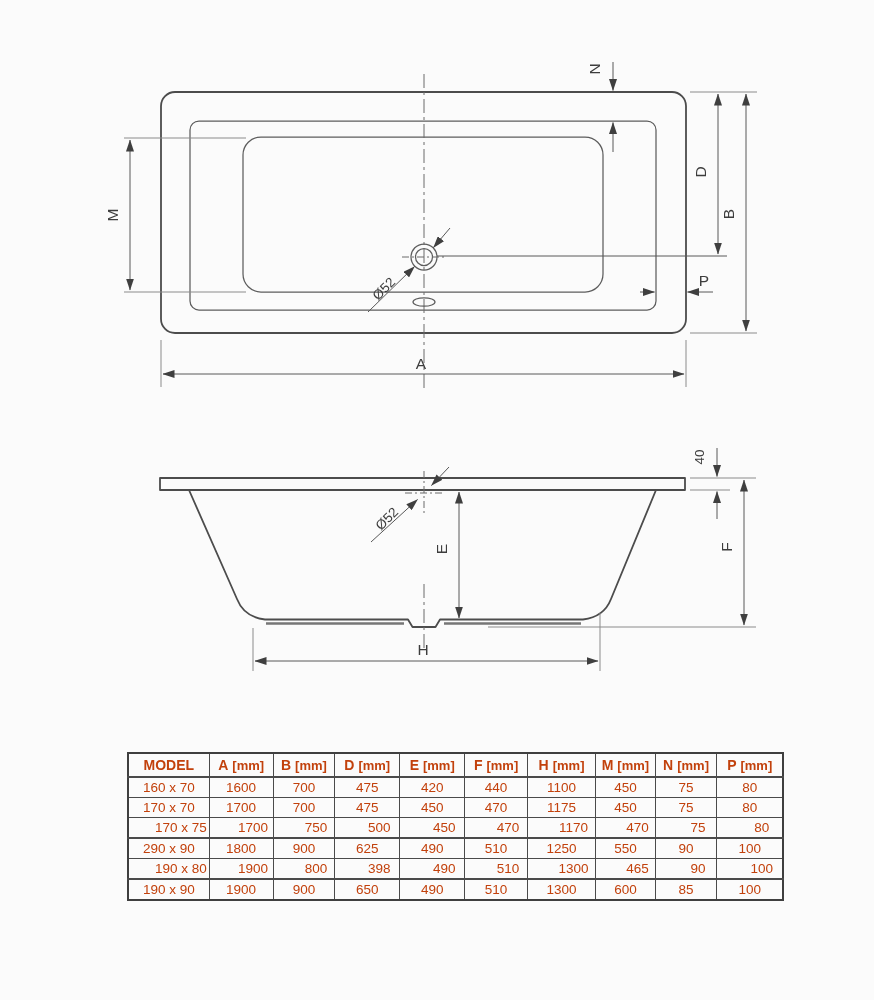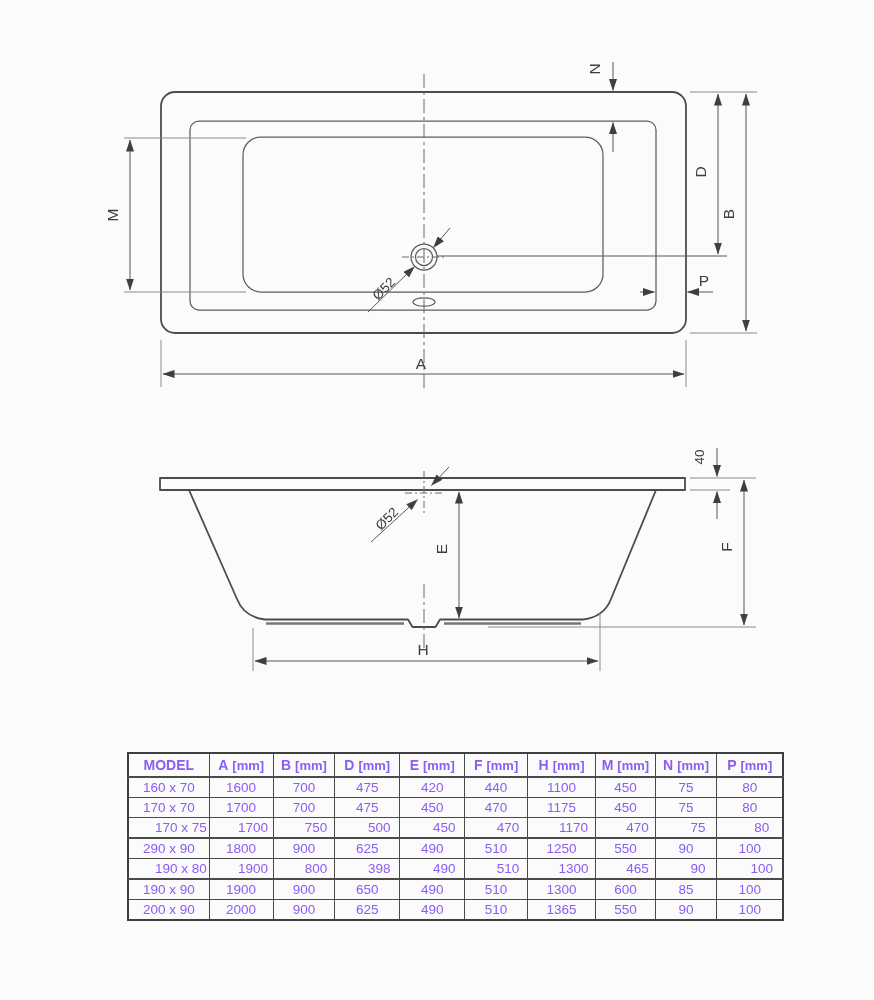--- a/index.html
+++ b/index.html
@@ -23,21 +23,21 @@
     font-size:15.5px; fill:#3d3d3d; text-anchor:middle;
   }
   text.small { font-size:13.5px; }
 
   
   table.dims {
     position:absolute; left:127px; top:752px; width:657px;
     border-collapse:collapse; table-layout:fixed;
     border:2px solid #3f3f3f;
     font-family:"Liberation Sans", sans-serif;
-    font-size:13.5px; color:#8b5cf6;
+    font-size:13.5px; color:#c2410c;
   }
   table.dims th, table.dims td {
     border:1px solid #4a4a4a; text-align:center;
     padding:0; overflow:hidden; white-space:nowrap;
   }
   table.dims th { height:22px; font-size:14px; font-weight:bold; border-bottom-width:2px; }
   table.dims td { height:19px; }
   table.dims .hunit { font-weight:bold; font-size:13px; margin-left:4px; }
   table.dims tr.group-end td { border-bottom-width:2px;padding-left:24px; }
 </style>
@@ -219,26 +219,14 @@
         <td>1900</td>
         <td>900</td>
         <td>650</td>
         <td>490</td>
         <td>510</td>
         <td>1300</td>
         <td>600</td>
         <td>85</td>
         <td>100</td>
     </tr>
-    <tr>
-      <td>200 x 90</td>
-        <td>2000</td>
-        <td>900</td>
-        <td>625</td>
-        <td>490</td>
-        <td>510</td>
-        <td>1365</td>
-        <td>550</td>
-        <td>90</td>
-        <td>100</td>
-    </tr>
   </tbody>
 </table>
 
 </body></html>

